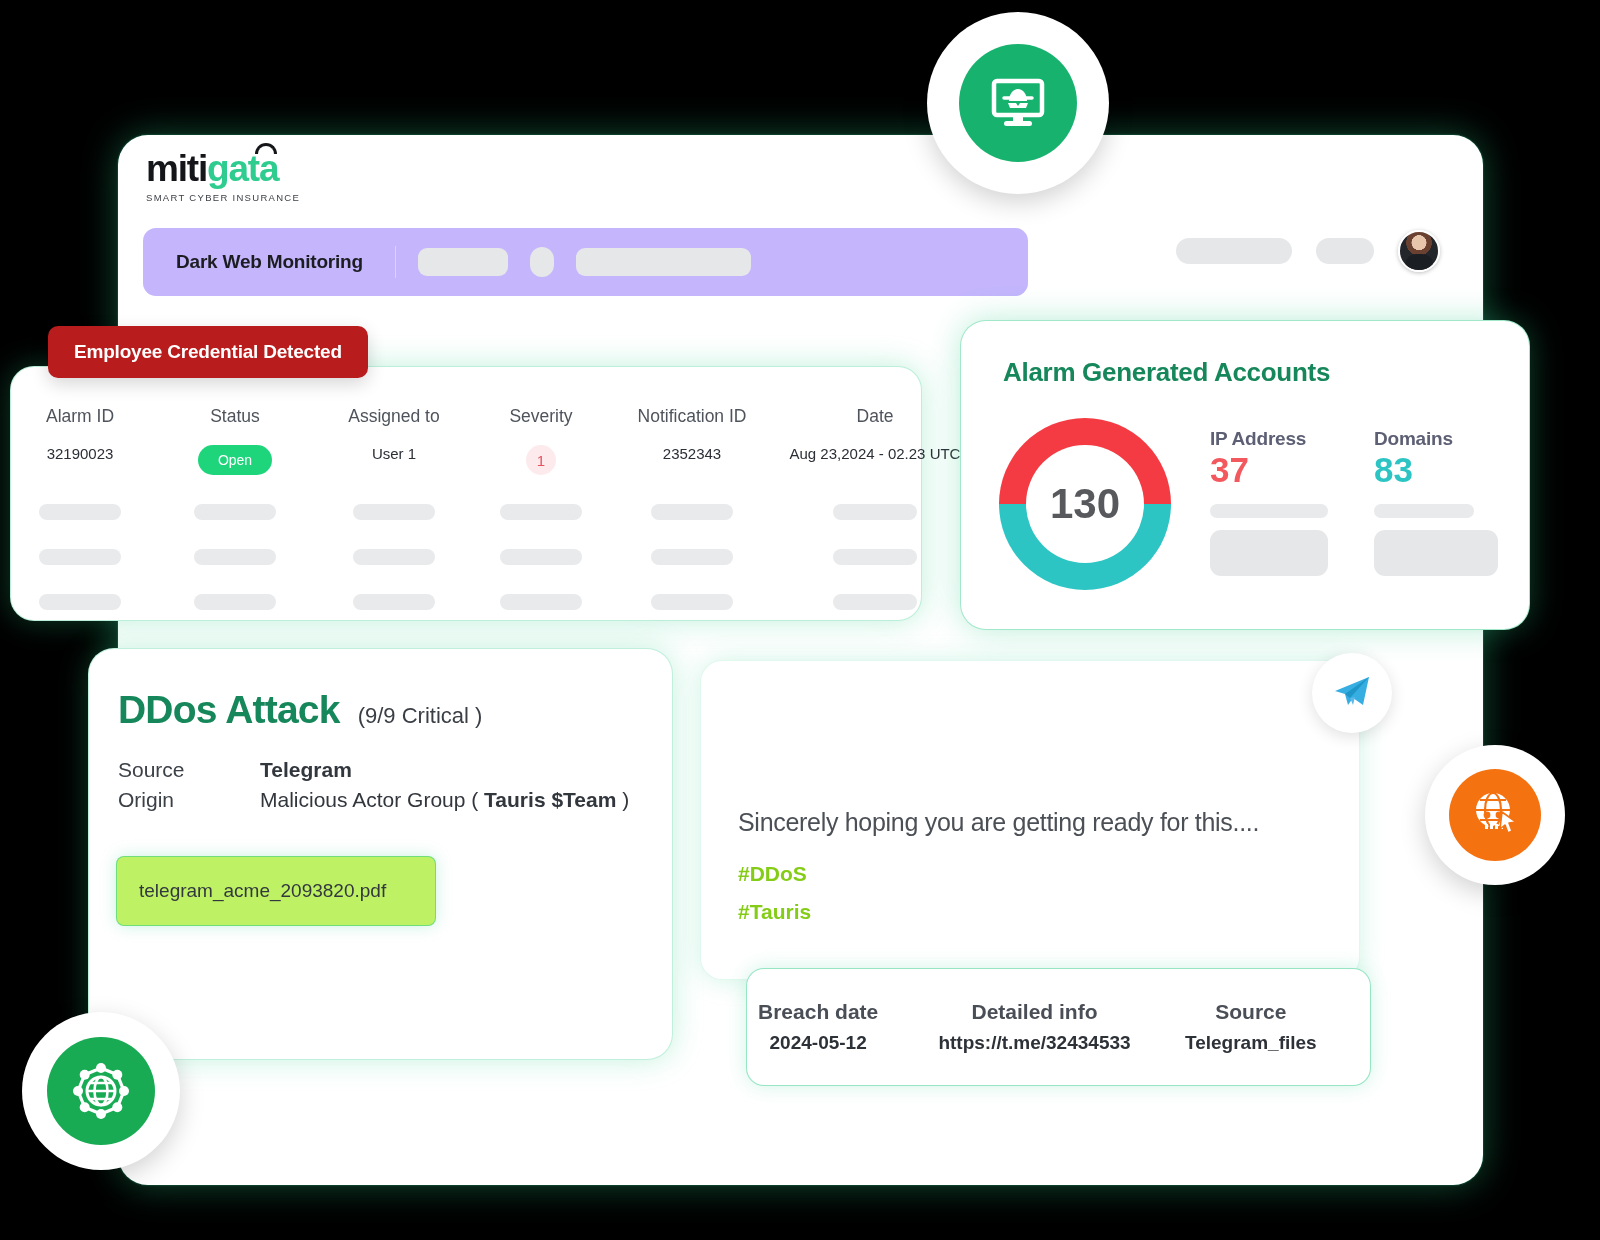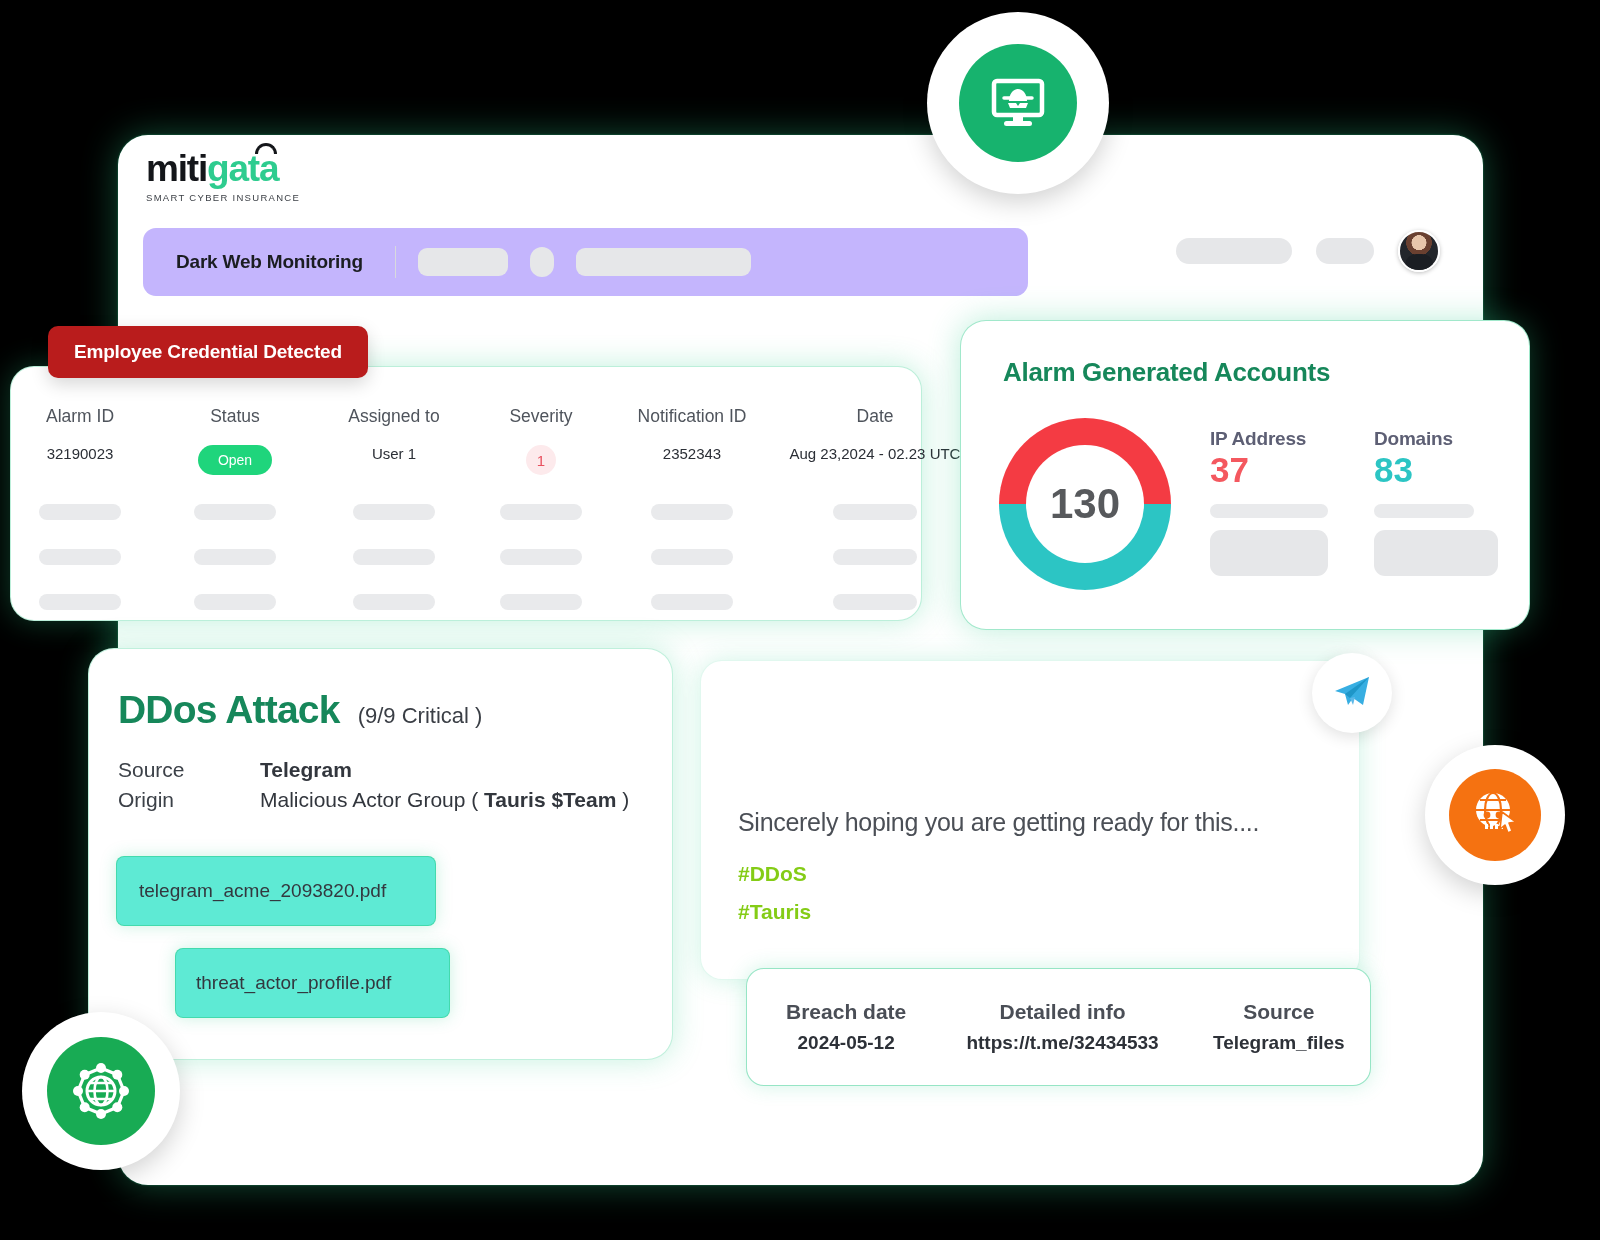--- a/index.html
+++ b/index.html
@@ -154,21 +154,21 @@
   .ddos-title { position: absolute; left: 118px; top: 688px; display: flex; align-items: baseline; gap: 18px; }
   .ddos-h { font-size: 39px; font-weight: 700; color: #16875a; letter-spacing: -0.8px; }
   .ddos-sev { font-size: 22px; color: #3a3e45; font-weight: 500; }
   .ddos-meta { position: absolute; left: 118px; top: 758px; }
   .meta-row { display: flex; gap: 0; margin-bottom: 6px; }
   .meta-k { width: 142px; font-size: 21px; color: #3c4148; }
   .meta-v { font-size: 21px; color: #32363d; font-weight: 700; }
   .meta-v.norm { font-weight: 400; }
   .meta-v .em { font-weight: 700; }
   .file-chip {
-    position: absolute; background: #5eead4;
+    position: absolute; background: #bef264;
     border: 1px solid rgba(46,204,140,0.55);
     border-radius: 8px; display: flex; align-items: center;
     box-shadow: 0 0 16px rgba(46,204,140,0.25);
     font-size: 19px; color: #33383f; padding: 0 22px;
   }
   .file-chip.f1 { left: 116px; top: 856px; width: 320px; height: 70px; }
   .file-chip.f2 { left: 175px; top: 948px; width: 275px; height: 70px; padding-left: 20px; }
 
   
   .msg-card {
@@ -192,21 +192,21 @@
 
   
   .breach-card {
     position: absolute; left: 746px; top: 968px;
     width: 625px; height: 118px;
     background: #fff; border-radius: 18px;
     border: 1px solid rgba(46,204,140,0.50);
     box-shadow: 0 0 20px rgba(46,204,140,0.22);
   }
   .breach-grid {
-    position: absolute; left: 750px; top: 1000px; width: 625px;
+    position: absolute; left: 722px; top: 1000px; width: 625px;
     display: grid; grid-template-columns: 1fr 1.25fr 1fr;
   }
   .br-h { text-align: center; font-size: 21px; color: #4a4e56; font-weight: 700; padding-bottom: 8px; }
   .br-c { text-align: center; font-size: 19px; color: #2d3138; font-weight: 700; }
 
   
   .fbadge { position: absolute; border-radius: 50%; background:#fff; display:flex; align-items:center; justify-content:center; box-shadow: 0 8px 26px rgba(0,0,0,0.18); }
   .fbadge .inner { border-radius: 50%; display:flex; align-items:center; justify-content:center; }
   .fb-top { left: 927px; top: 12px; width: 182px; height: 182px; z-index: 6; }
   .fb-top .inner { width: 118px; height: 118px; background: #17b36e; }
@@ -355,21 +355,20 @@
     <div class="meta-row">
       <span class="meta-k">Source</span>
       <span class="meta-v">Telegram</span>
     </div>
     <div class="meta-row">
       <span class="meta-k">Origin</span>
       <span class="meta-v norm"><span>Malicious Actor Group ( </span><span class="em">Tauris $Team</span><span> )</span></span>
     </div>
   </div>
   <div class="file-chip f1">telegram_acme_2093820.pdf</div>
-  <div class="file-chip f2">threat_actor_profile.pdf</div>
 
   <div class="msg-card"></div>
   <div class="msg-t2">Sincerely hoping you are getting ready for this....</div>
   <div class="msg-tag t1">#DDoS</div>
   <div class="msg-tag t2">#Tauris</div>
 
   <div class="breach-card"></div>
   <div class="breach-grid">
     <div class="br-h">Breach date</div>
     <div class="br-h">Detailed info</div>

